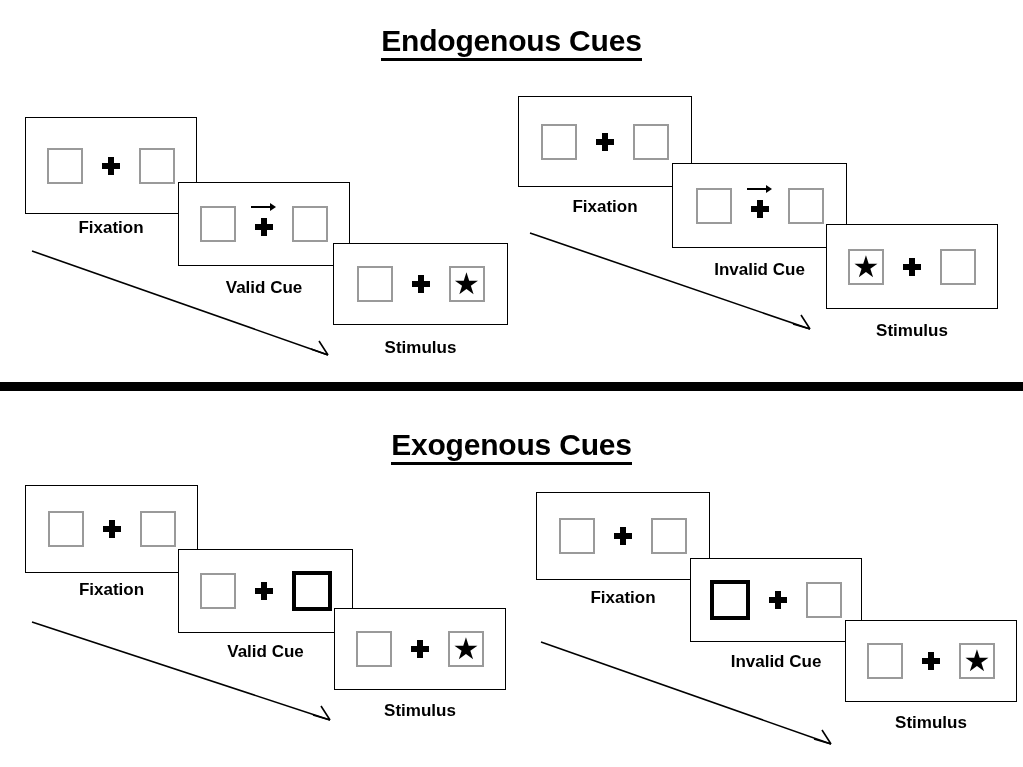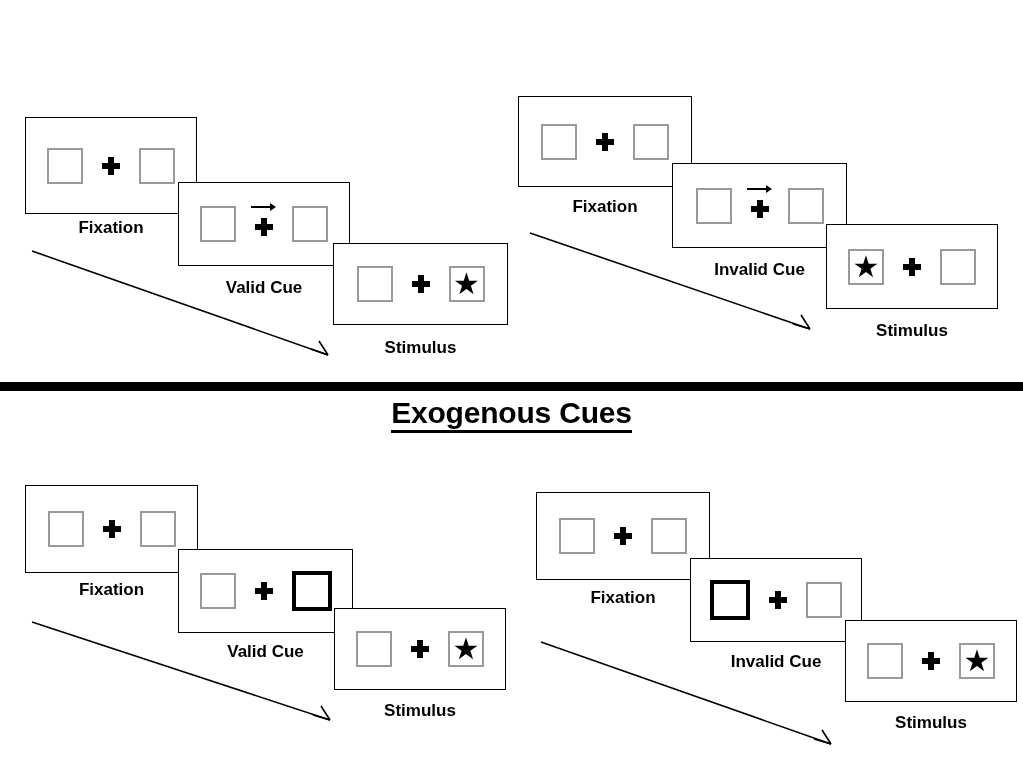--- a/index.html
+++ b/index.html
@@ -126,20 +126,23 @@
   .flow-arrow {
     position: absolute;
     overflow: visible;
   }
 </style>
 </head>
 <body>
 
 <div id="canvas">
 
+  <div class="section-title" style="top:24px;">
+    <span>Endogenous Cues</span>
+  </div>
 
   <div class="panel" style="left:25px; top:117px; width:172px; height:97px;">
     <div class="panel-inner">
       <div class="sq" style="width:36px;height:36px;"></div>
       <div class="plus" style="width:18px;height:18px;margin:0 19px;">
       <i style="position: absolute; background: rgb(0, 0, 0); left: 6px; top: 0px; width: 6px; height: 18px;"></i>
           <i style="position: absolute; background: rgb(0, 0, 0); top: 6px; left: 0px; height: 6px; width: 18px;"></i>
         </div>
       <div class="sq" style="width:36px;height:36px;"></div>
     </div>
@@ -235,21 +238,21 @@
     <span>Stimulus</span>
   </div>
 
   <svg class="flow-arrow" style="left:527px; top:228px; width:300px; height:112px;" viewBox="0 0 300 112">
     <line x1="3" y1="5" x2="283" y2="101" stroke="#000" stroke-width="1.6"></line>
     <path d="M283 101 L266 96 M283 101 L274 87" stroke="#000" stroke-width="1.6" fill="none"></path>
   </svg>
 
   <div class="divider" style="top:382px;"></div>
 
-  <div class="section-title" style="top:396px;">
+  <div class="section-title" style="top:428px;">
     <span>Exogenous Cues</span>
   </div>
 
   <div class="panel" style="left:25px; top:485px; width:173px; height:88px;">
     <div class="panel-inner">
       <div class="sq" style="width:36px;height:36px;"></div>
       <div class="plus" style="width:18px;height:18px;margin:0 19px;">
           <i style="position: absolute; background: rgb(0, 0, 0); left: 6px; top: 0px; width: 6px; height: 18px;"></i>
           <i style="position: absolute; background: rgb(0, 0, 0); top: 6px; left: 0px; height: 6px; width: 18px;"></i>
         </div>

